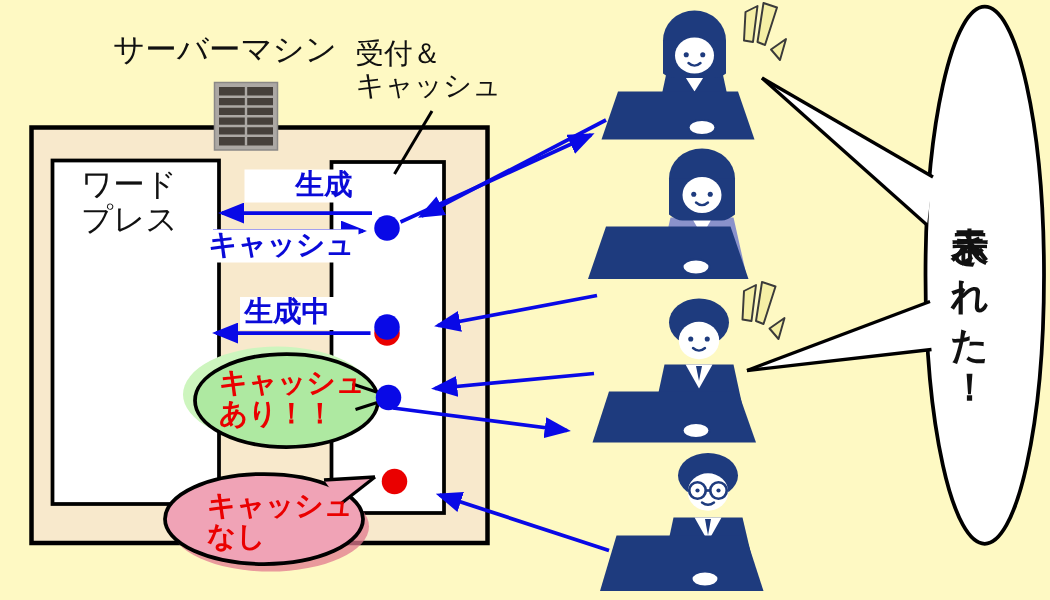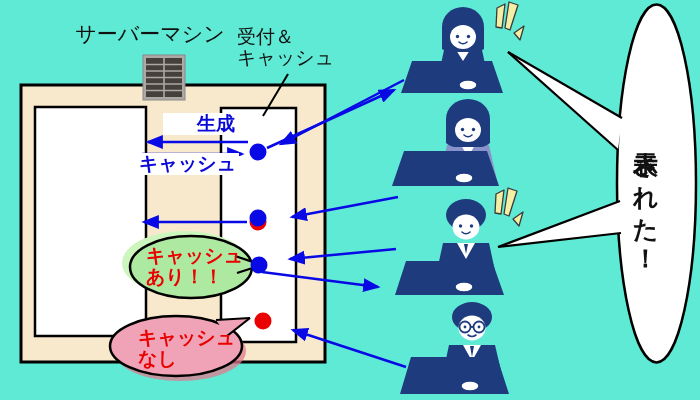--- a/index.html
+++ b/index.html
@@ -1,16 +1,16 @@
 <!DOCTYPE html>
 <html><head>
 <meta charset="utf-8">
 <style>
   html,body{margin:0;padding:0;background:#fff;}
-  #stage{position:relative;width:700px;height:400px;background:#5eead4;overflow:hidden;
+  #stage{position:relative;width:700px;height:400px;background:#fef9c3;overflow:hidden;
          font-family:"Liberation Sans","DejaVu Sans",sans-serif;}
   #art{position:absolute;left:0;top:0;z-index:1;}
   .lbl{position:absolute;z-index:2;white-space:pre-line;color:#000;}
   .black-lbl{font-size:21px;line-height:23px;color:#111;}
   .small-black-lbl{font-size:19px;line-height:21px;color:#111;}
   .blue-lbl{font-size:19px;font-weight:bold;color:#0A0AD8;background:#fff;
             padding:0 3px;line-height:22px;}
   .red-lbl{font-size:19px;font-weight:bold;color:#EA0000;line-height:21px;}
   .vertical-lbl{writing-mode:vertical-rl;text-orientation:upright;
                 font-size:25px;font-weight:600;letter-spacing:3px;color:#111;
@@ -154,25 +154,28 @@
     <polygon points="411,357 497,357 509,394 400,394" fill="#1E3B7E"></polygon>
     <ellipse cx="470" cy="386" rx="9" ry="5" fill="#fff" stroke="#1E3B7E" stroke-width="1.4"></ellipse>
   </g>
 </svg>
 
 <div class="lbl black-lbl" style="left:60px;top:22px;width:180px;text-align:center;">サーバーマシン</div>
 
 <div class="lbl small-black-lbl" style="left:237px;top:26px;">受付＆
 キャッシュ</div>
 
+<div class="lbl black-lbl" style="left:54px;top:112px;">ワード
+プレス</div>
 
 <div class="lbl blue-lbl" style="left:163px;top:113px;padding-left:34px;">生成</div>
 
 <div class="lbl blue-lbl" style="left:136px;top:153px;">キャッシュ</div>
 
+<div class="lbl blue-lbl" style="left:160px;top:198px;">生成中</div>
 
 <div class="lbl red-lbl" style="left:146px;top:245px;">キャッシュ
 あり！！</div>
 
 <div class="lbl red-lbl" style="left:138px;top:327px;">キャッシュ
 なし</div>
 
 <div class="lbl vertical-lbl" style="left:630px;top:80px;">表示された！</div>
 
 </div>

